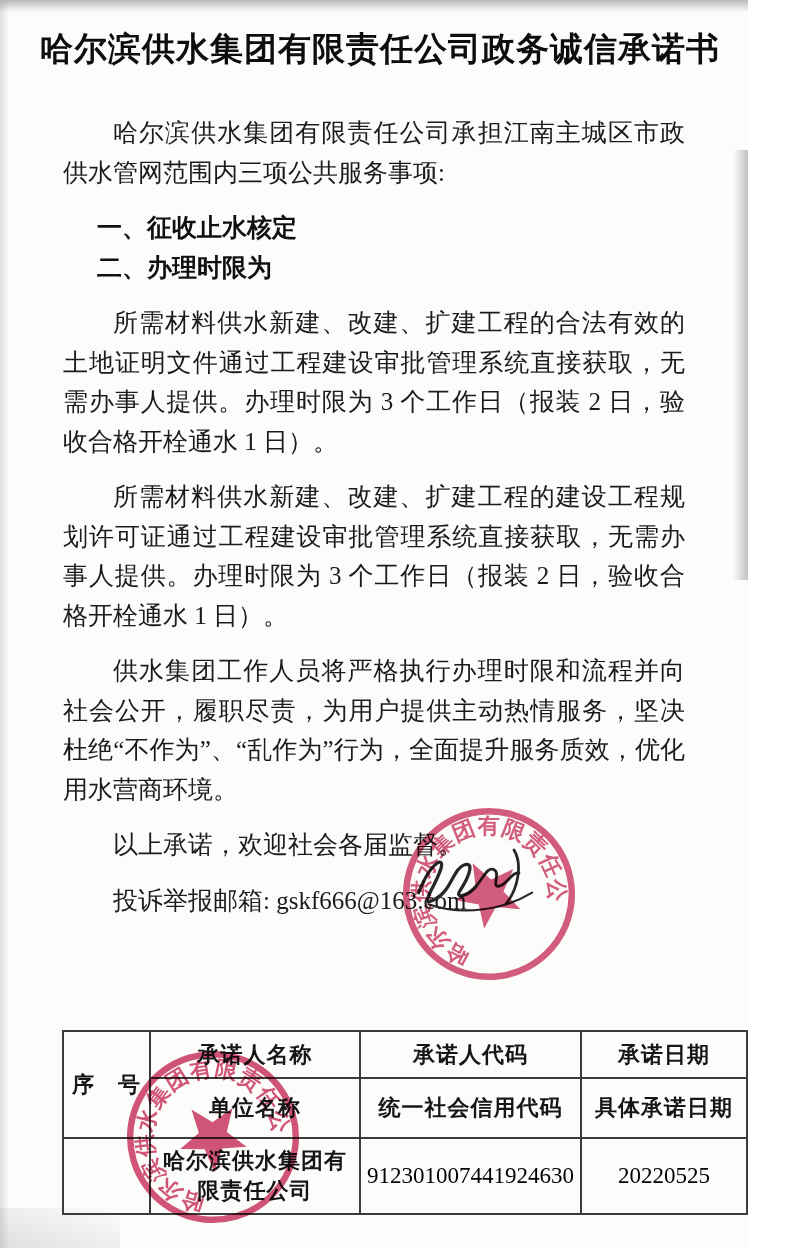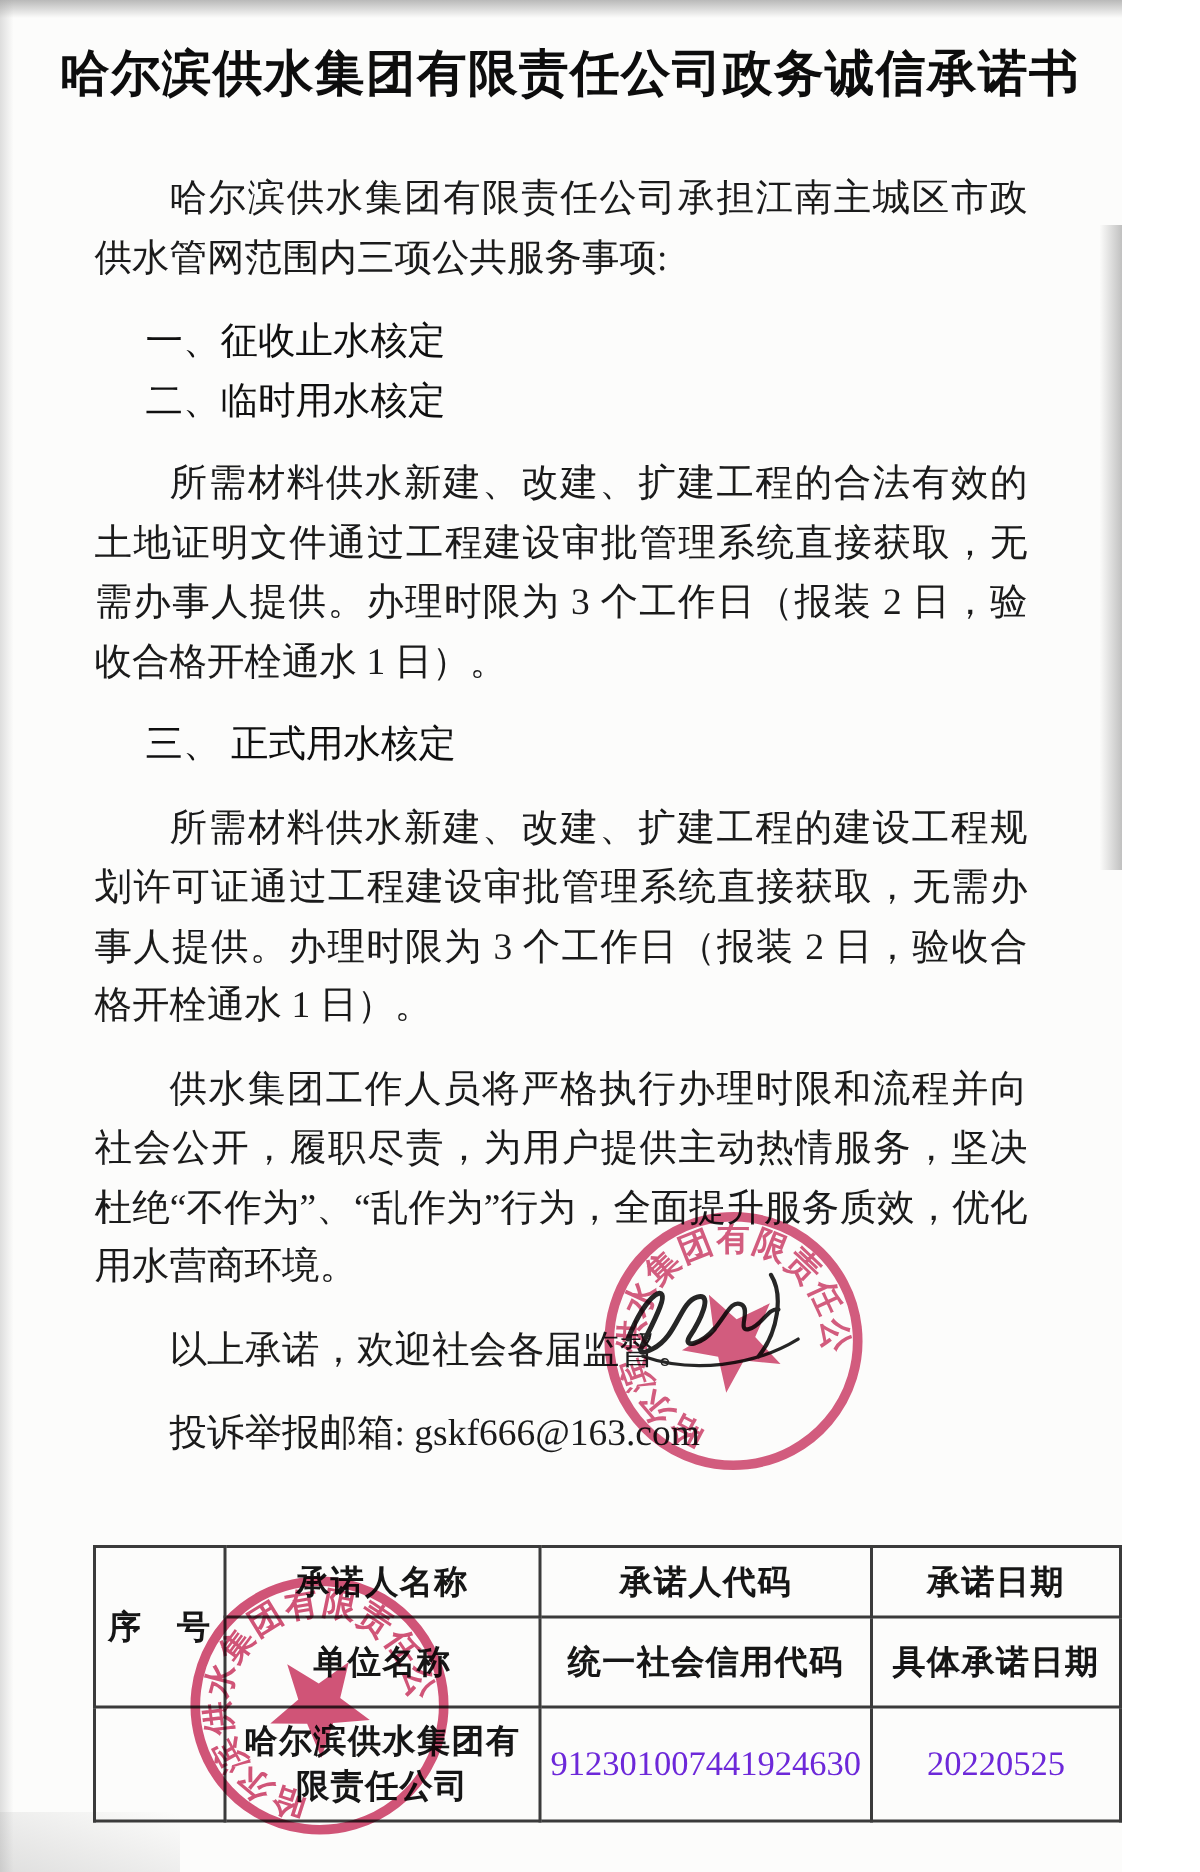--- a/index.html
+++ b/index.html
@@ -22,60 +22,59 @@
   .title {
     margin:27px 40px 0; text-align:center;
     font-family:"Liberation Sans","DejaVu Sans",sans-serif;
     font-weight:700; font-size:33px; letter-spacing:1px; color:#0d0d0d;
     white-space:nowrap;
   }
   .body-text { margin:41px 47px 0; font-size:25px; line-height:39.5px; text-align:justify; }
   .para    { margin:16px; text-indent:2em; }
   .heading { margin:0 0 0 2em;
              font-family:"Liberation Sans","DejaVu Sans",sans-serif;
-             font-weight:400; color:#101010; }
+             font-weight:700; color:#101010; }
 
   .sig-block { margin:26px 0 0 287px; font-size:25px; line-height:44px; }
   .sig-row   { display:flex; }
   .sig-value { margin-left:8px; }
 
   .signature-svg { position:absolute; left:402px; top:845px; width:150px; height:74px; }
 
   .seal { position:absolute; width:184px; height:184px; mix-blend-mode:multiply; pointer-events:none; }
   .seal-a { left:397px; top:802px; transform:rotate(-28deg); opacity:.88; }
   .seal-b { left:121px; top:1045px; transform:rotate(-38deg); opacity:.92; }
   .seal text { font-family:"Liberation Sans","DejaVu Sans",sans-serif;
                font-weight:700; font-size:24px; letter-spacing:1px; }
 
   .commit-table { position:absolute; left:62px; top:1030px; border-collapse:collapse; table-layout:fixed; }
   .commit-table td { border:2px solid #3b3b3b; text-align:center; vertical-align:middle;
                      padding:2px 6px; overflow:hidden; }
   .th-cell  { font-family:"Liberation Sans","DejaVu Sans",sans-serif;
               font-weight:700; font-size:22px; color:#161616; letter-spacing:1px; line-height:1.35; }
   .num-cell { font-family:"Liberation Serif","DejaVu Serif",serif;
-              font-size:23px; color:#6d28d9; white-space:nowrap; letter-spacing:0;border-radius:16px; }
+              font-size:23px; color:#000000; white-space:nowrap; letter-spacing:0;border-radius:16px; }
 </style>
 </head>
 <body>
 
 <div class="page">
 
   <div class="edge-top"></div>
   <div class="edge-left"></div>
   <div class="edge-right"></div>
   <div class="edge-bl"></div>
 
   <div class="title">哈尔滨供水集团有限责任公司政务诚信承诺书</div>
 
   <div class="body-text">
     <p class="para">哈尔滨供水集团有限责任公司承担江南主城区市政供水管网范围内三项公共服务事项:</p>
     <p class="heading">一、征收止水核定</p>
-    <p class="heading">二、临时用水核定</p>
+    <p class="heading">二、办理时限为</p>
     <p class="para">所需材料供水新建、改建、扩建工程的合法有效的土地证明文件通过工程建设审批管理系统直接获取，无需办事人提供。办理时限为 3 个工作日（报装 2 日，验收合格开栓通水 1 日）。</p>
-    <p class="heading">三、 正式用水核定</p>
     <p class="para">所需材料供水新建、改建、扩建工程的建设工程规划许可证通过工程建设审批管理系统直接获取，无需办事人提供。办理时限为 3 个工作日（报装 2 日，验收合格开栓通水 1 日）。</p>
     <p class="para">供水集团工作人员将严格执行办理时限和流程并向社会公开，履职尽责，为用户提供主动热情服务，坚决杜绝“不作为”、“乱作为”行为，全面提升服务质效，优化用水营商环境。</p>
     <p class="para">以上承诺，欢迎社会各届监督。</p>
     <p class="para">投诉举报邮箱: gskf666@163.com</p>
   </div>
 
 
   <svg class="signature-svg" viewBox="0 0 170 90">
     <g fill="none" stroke="#262626" stroke-linecap="round" stroke-linejoin="round">
       <path stroke-width="4" d="M 14,58 C 30,18 48,12 40,32 C 30,58 14,76 34,66 C 54,56 56,28 70,24 C 84,20 72,44 64,56 C 58,66 74,62 84,50"></path>

